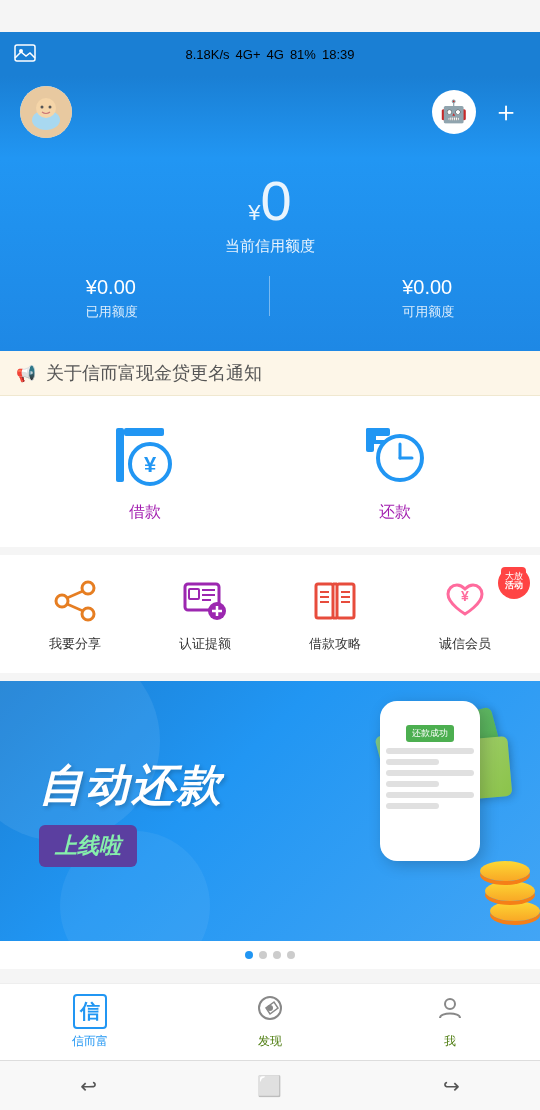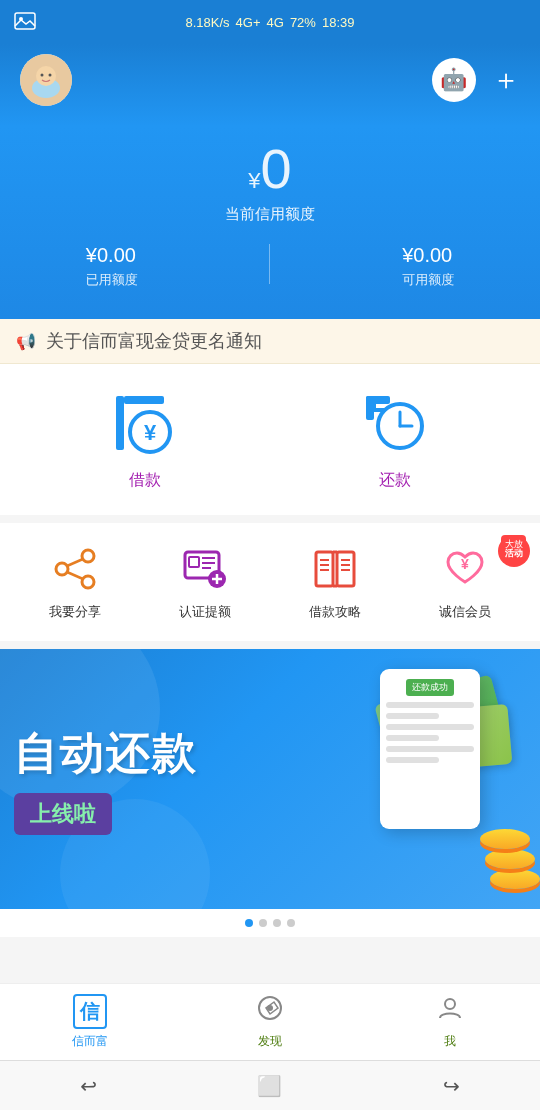--- a/index.html
+++ b/index.html
@@ -13,22 +13,23 @@
     }
 
     
     .status-bar {
       background: #1a7fd4;
       height: 44px;
       display: flex;
       align-items: center;
       justify-content: space-between;
       padding: 0 14px;
-      color: #fef9c3;
+      color: #000000;
       font-size: 13px;
+      margin-top: 32px;
     }
     .status-left { width: 40px; }
     .status-center { display: flex; align-items: center; gap: 6px; font-size: 13px; font-weight: 500; }
 
     
     .header {
       background: linear-gradient(180deg, #1a7fd4 0%, #2196f3 100%);
       padding: 10px 20px 20px;
       display: flex;
       align-items: center;
@@ -172,22 +173,23 @@
     .banner {
       width: 540px;
       height: 260px;
       background: linear-gradient(135deg, #1a7fd4 0%, #2196f3 40%, #42a5f5 100%);
       position: relative;
       overflow: hidden;
       display: flex;
       align-items: center;
     }
     .banner-text-area {
-      padding: 30px 14px;
+      padding: 30px 39px;
       z-index: 2;
+      font-style: italic;
     }
     .banner-title {
       font-size: 44px;
       font-weight: 900;
       color: white;
       letter-spacing: 2px;
       text-shadow: 2px 2px 4px rgba(0,0,0,0.2);
     }
     .banner-subtitle {
       background: #5b3fa0;
@@ -200,26 +202,26 @@
       display: inline-block;
     }
     
     .phone-mockup {
       position: absolute;
       right: 60px;
       top: 20px;
       width: 100px;
       height: 160px;
       background: white;
-      border-radius: 9px;
+      border-radius: 17px;
       box-shadow: 4px 4px 16px rgba(0,0,0,0.2);
       display: flex;
       flex-direction: column;
       align-items: center;
-      padding: 10px 6px;
+      padding: 24px 6px;
       z-index: 2;
     }
     .phone-success {
       background: #4caf50;
       color: white;
       font-size: 9px;
       padding: 2px 6px;
       border-radius: 3px;
       margin-bottom: 6px;
     }
@@ -329,21 +331,21 @@
     <svg width="22" height="18" viewBox="0 0 22 18" fill="white">
       <rect x="1" y="1" width="20" height="16" rx="2" fill="none" stroke="white" stroke-width="1.5"></rect>
       <circle cx="7" cy="7" r="2" fill="white"></circle>
       <polyline points="1,14 7,8 12,12 16,9 21,14" stroke="white" stroke-width="1.5" fill="none"></polyline>
     </svg>
   </div>
   <div class="status-center">
     <span>8.18K/s</span>
     <span>4G+</span>
     <span>4G</span>
-    <span>72%</span>
+    <span>81%</span>
     <span>18:39</span>
   </div>
   <div style="width:40px"></div>
 </div>
 
 <div class="header">
   <div class="avatar">
     <div class="avatar-face">
       
       <svg width="52" height="52" viewBox="0 0 52 52">

